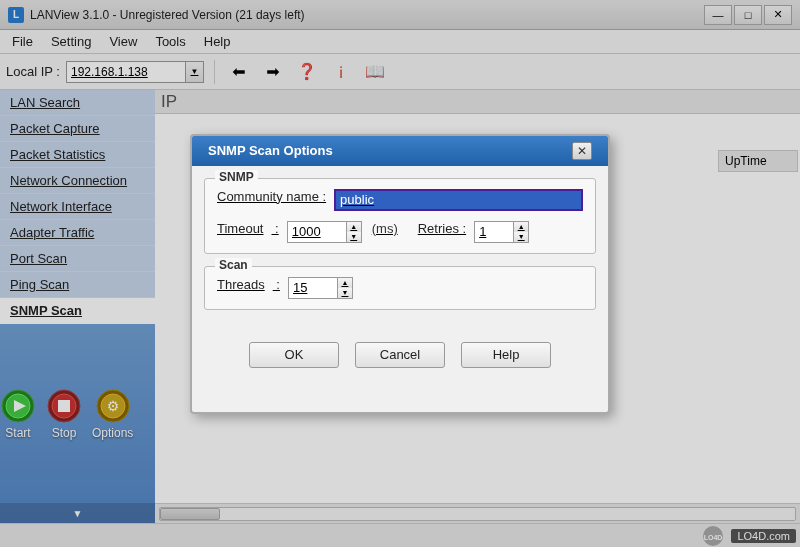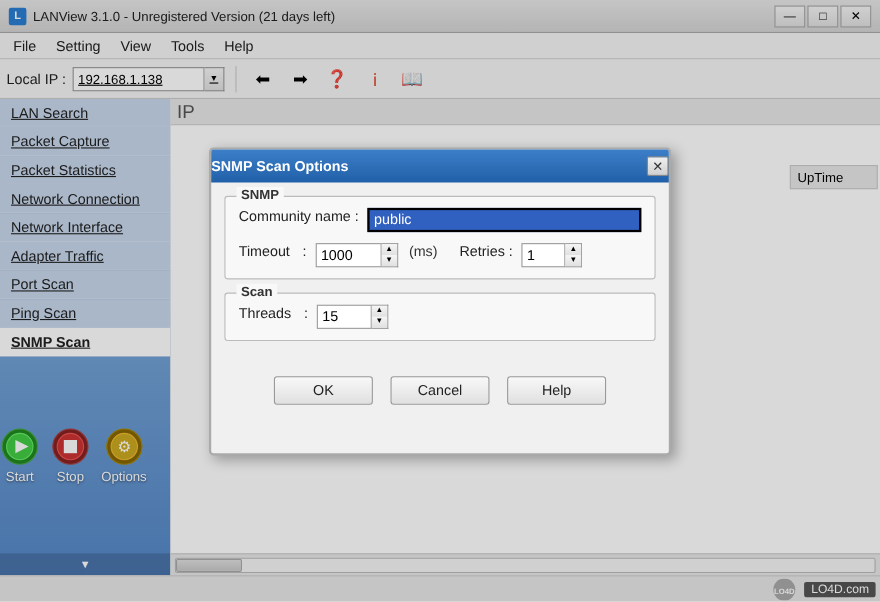--- a/index.html
+++ b/index.html
@@ -317,21 +317,21 @@
       border: 2px solid #aaa;
       border-radius: 4px;
       box-shadow: 4px 4px 12px rgba(0,0,0,0.3);
       width: 420px;
       min-height: 280px;
     }
 
     .modal-title-bar {
       background: linear-gradient(to bottom, #3c7fc8, #2060a8);
       color: white;
-      padding: 6px 0;
+      padding: 6px 16px;
       display: flex;
       align-items: center;
       justify-content: space-between;
       border-radius: 2px 2px 0 0;
     }
     .modal-title-text {
       font-size: 13px;
       font-weight: bold;
     }
     .modal-close-btn {
@@ -352,20 +352,21 @@
       padding: 12px;
     }
 
     .modal-group {
       border: 1px solid #bbb;
       border-radius: 3px;
       padding: 10px 12px;
       margin-bottom: 12px;
       background: #f8f8f8;
       position: relative;
+      text-decoration: underline;
     }
     .modal-group-label {
       position: absolute;
       top: -9px;
       left: 10px;
       background: #f8f8f8;
       padding: 0 4px;
       font-size: 12px;
       font-weight: bold;
       color: #333;
@@ -383,21 +384,21 @@
       color: #222;
       white-space: nowrap;
     }
     .form-colon {
       font-size: 13px;
       color: #222;
     }
 
     .text-input {
       height: 22px;
-      border: 2px solid #000000;
+      border: 2px solid #4c1d95;
       padding: 0 4px;
       font-size: 13px;
       background: white;
       flex: 1;
     }
 
     .spinner-wrap {
       display: flex;
       align-items: center;
     }

